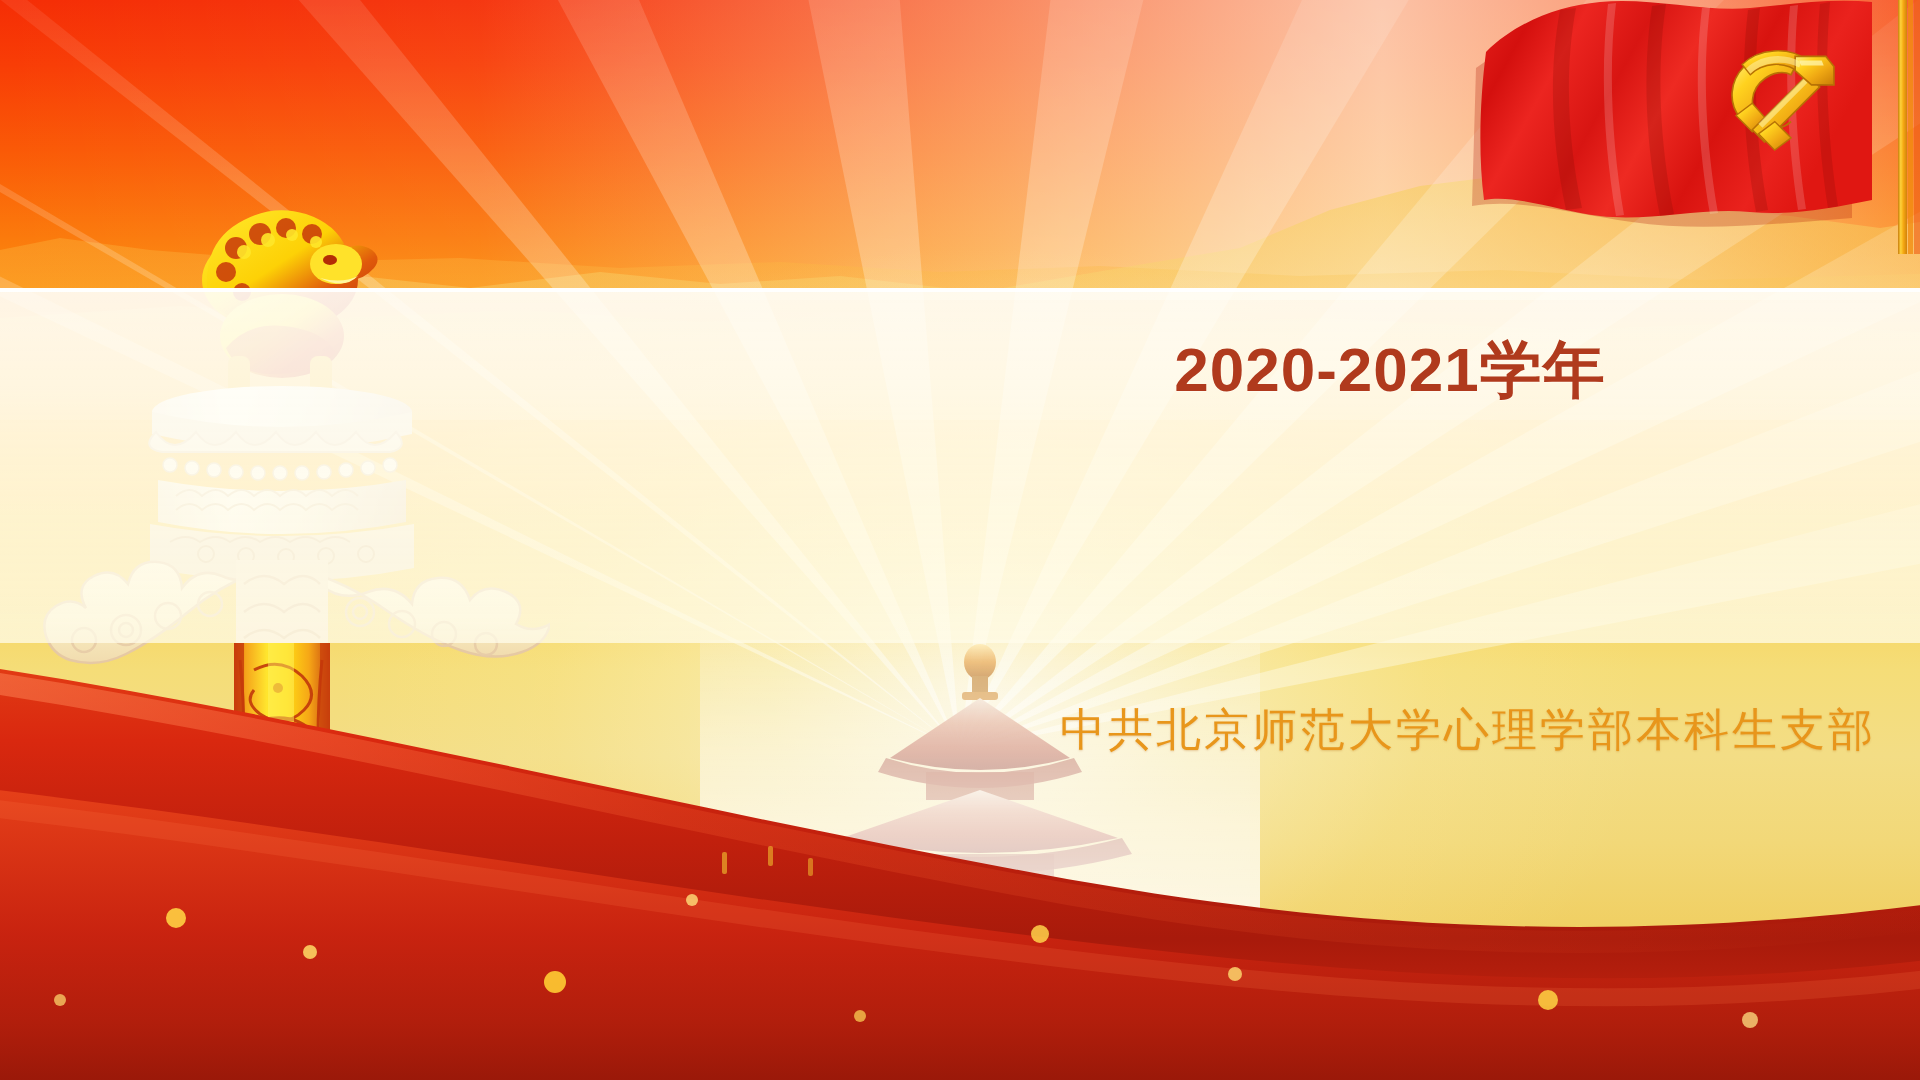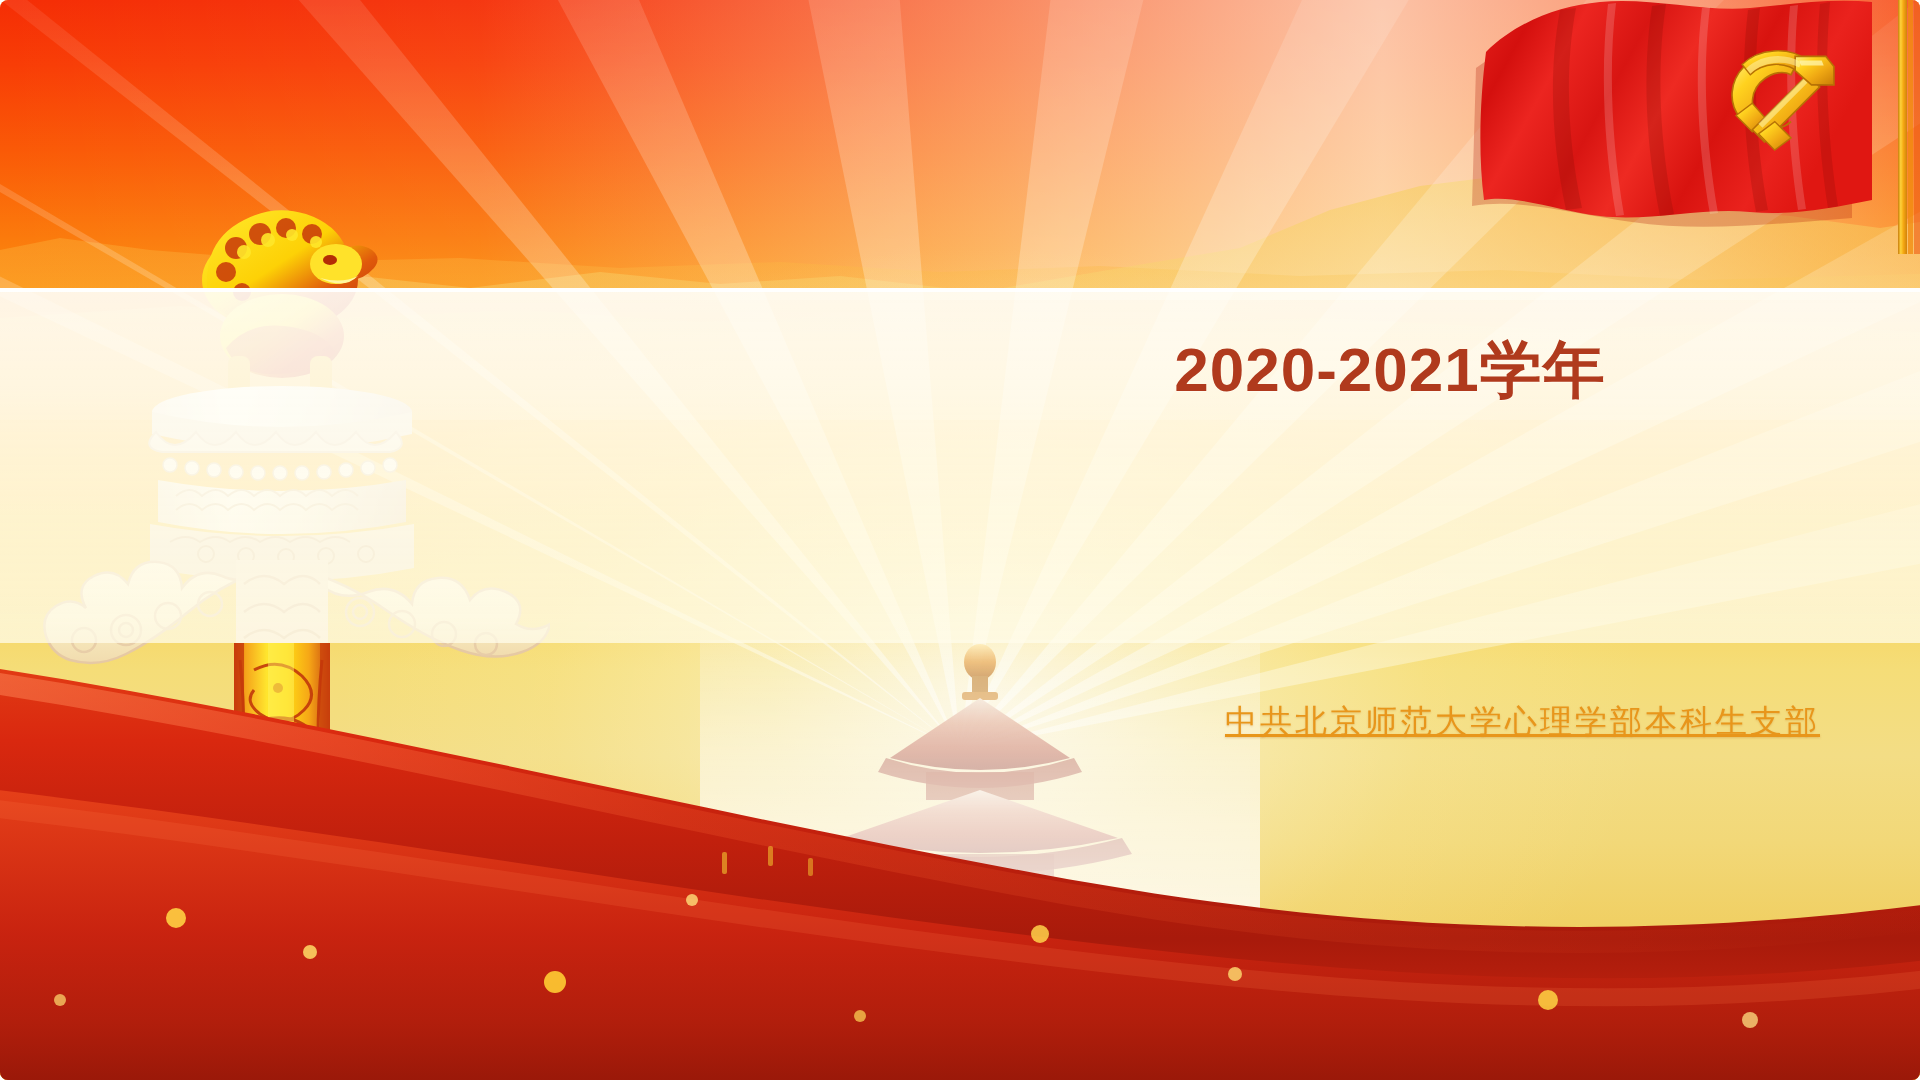--- a/index.html
+++ b/index.html
@@ -3,21 +3,20 @@
 <meta charset="utf-8">
 <title>Slide</title>
 <style>
   * { margin:0; padding:0; box-sizing:border-box; }
   html,body{ width:1920px; height:1080px; overflow:hidden; background:#fff; }
   body{ font-family:"Liberation Sans", sans-serif; }
 
   #slide{
     position:relative; width:1920px; height:1080px; overflow:hidden;
     background:#f6c860;
-    border-radius:8px;
   }
 
   
   .sky{
     position:absolute; inset:0;
     background:
       linear-gradient(to bottom,
         #f52d05 0%,
         #f83d06 6%,
         #fa5a07 14%,
@@ -107,26 +106,25 @@
     line-height:1.22;
     letter-spacing:1px;
     color:#b03a1d;
     white-space:nowrap;
     text-shadow:0 1px 0 rgba(255,255,255,.35);
   }
   .subtitle{
     position:absolute; left:1060px; top:700px; width:760px;
     text-align:right;
     font-family:"Liberation Serif","DejaVu Serif",serif;
-    font-size:32px;
+    font-size:45px;
     letter-spacing:3px;
     color:#e8961b;
     white-space:nowrap;
     text-shadow:0 1px 2px rgba(180,90,0,.25);
-    text-decoration:underline;
   }
 </style>
 </head>
 <body>
 
 <div id="slide">
 
   <div class="sky"></div>
   <div class="sky-wash"></div>
 

